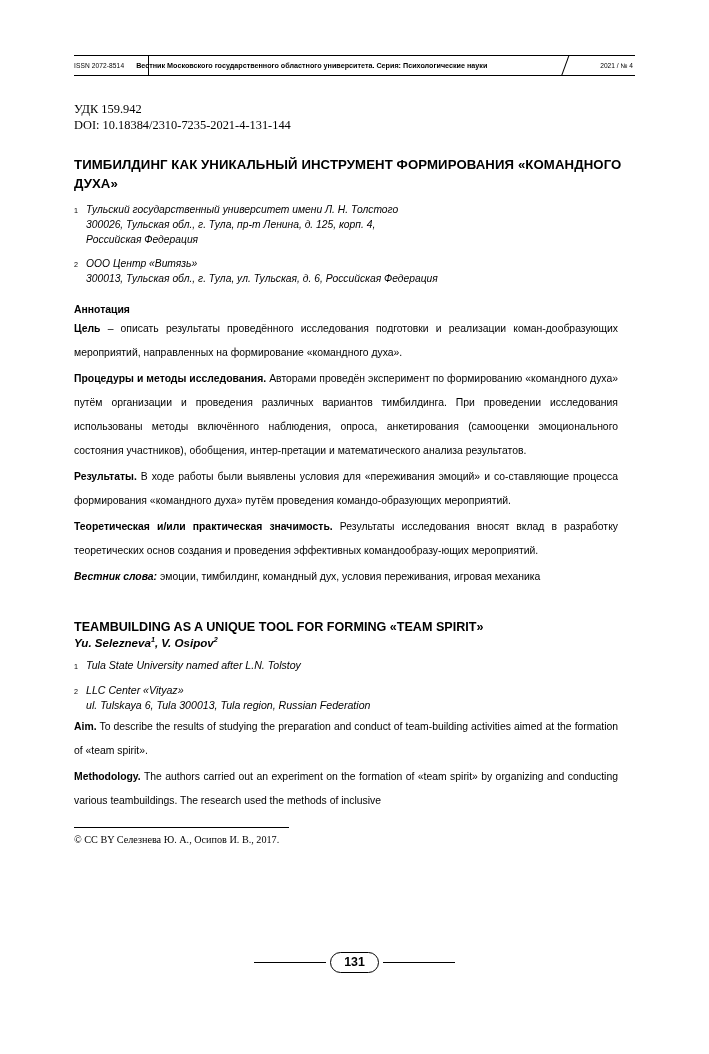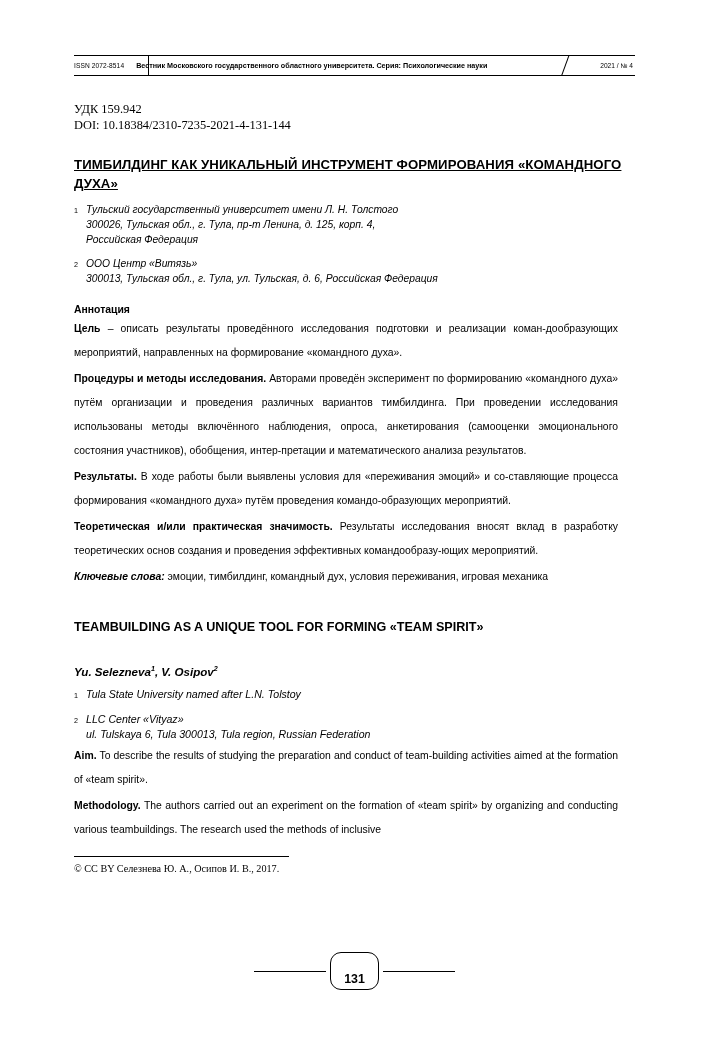--- a/index.html
+++ b/index.html
@@ -99,21 +99,20 @@
     line-height: 15.5px;
   }
 
   
   h1.ru-title {
     font-size: 13.2px;
     font-weight: bold;
     line-height: 19px;
     margin: 22px 0 0 0;
     letter-spacing: 0.1px;
-    text-decoration: underline;
   }
   .authors-ru {
     margin-top: 18px;
     font-size: 11.6px;
     font-weight: bold;
     font-style: italic;
   }
   sup { font-size: 7.2px; vertical-align: super; line-height: 0; }
 
   .affil {
@@ -151,21 +150,21 @@
   .bi { font-weight: bold; font-style: italic; }
 
   
   h2.en-title {
     margin: 30px 0 0 0;
     font-size: 12.6px;
     font-weight: bold;
     line-height: 17px;
   }
   .authors-en {
-    margin-top: 29px;
+    margin-top: 0;
     font-size: 11.6px;
     font-weight: bold;
     font-style: italic;
   }
   .affil-en {
     display: flex;
     margin-top: 9px;
     font-size: 10.6px;
     font-style: italic;
     line-height: 15px;
@@ -200,21 +199,21 @@
     justify-content: center;
   }
   .footer .line {
     height: 1px;
     background: #000;
     width: 72px;
   }
   .pagebox {
     border: 1px solid #000;
     border-radius: 11px;
-    padding: 19px 13px 3px 13px;
+    padding: 2px 13px 3px 13px;
     font-size: 12.4px;
     font-weight: bold;
     margin: 0 4px;
     line-height: 14px;
   }
 </style>
 </head>
 <body>
 
 <div class="page">
@@ -254,21 +253,21 @@
     <div class="sec-label nonitalic">Аннотация</div>
 
     <p class="abs"><span class="b">Цель</span><span> – описать результаты проведённого исследования подготовки и реализации коман-дообразующих мероприятий, направленных на формирование «командного духа».</span></p>
 
     <p class="abs"><span class="b">Процедуры и методы исследования.</span><span> Авторами проведён эксперимент по формированию «командного духа» путём организации и проведения различных вариантов тимбилдинга. При проведении исследования использованы методы включённого наблюдения, опроса, анкетирования (самооценки эмоционального состояния участников), обобщения, интер-претации и математического анализа результатов.</span></p>
 
     <p class="abs"><span class="b">Результаты.</span><span> В ходе работы были выявлены условия для «переживания эмоций» и со-ставляющие процесса формирования «командного духа» путём проведения командо-образующих мероприятий.</span></p>
 
     <p class="abs"><span class="b">Теоретическая и/или практическая значимость.</span><span> Результаты исследования вносят вклад в разработку теоретических основ создания и проведения эффективных командообразу-ющих мероприятий.</span></p>
 
-    <p class="abs"><span class="bi">Ключевые слова:</span><span> эмоции, тимбилдинг, командный дух, условия переживания, игровая механика</span></p>
+    <p class="abs"><span class="bi">Вестник слова:</span><span> эмоции, тимбилдинг, командный дух, условия переживания, игровая механика</span></p>
 
     <h2 class="en-title">TEAMBUILDING AS A UNIQUE TOOL FOR FORMING «TEAM SPIRIT»</h2>
 
     <div class="authors-en">
       <span>Yu. Selezneva</span><sup>1</sup><span>, V. Osipov</span><sup>2</sup>
     </div>
 
     <div class="affil-en">
       <div class="num">1</div>
       <div class="txt">

